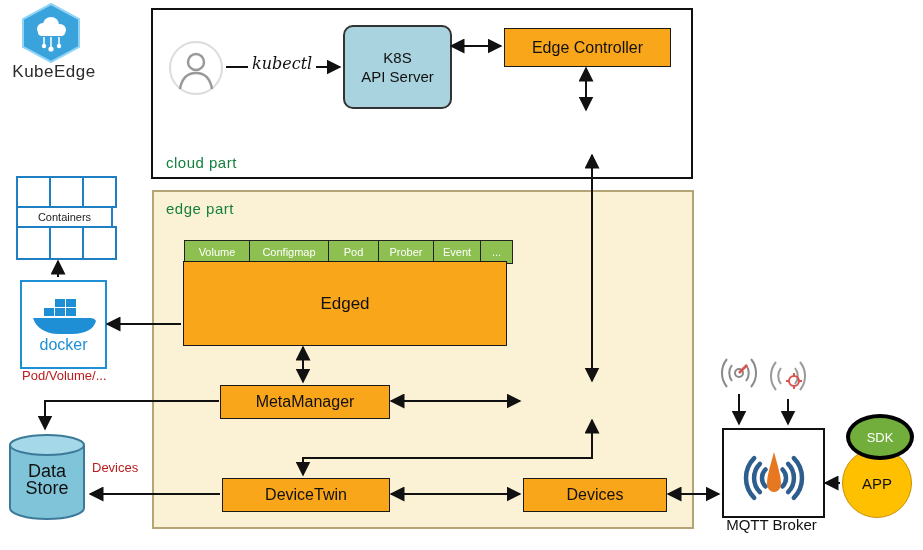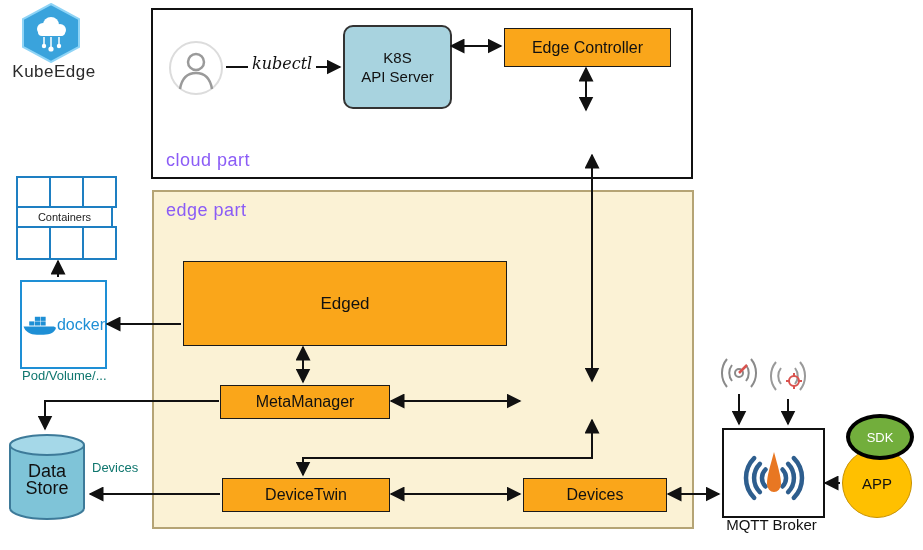--- a/index.html
+++ b/index.html
@@ -1,42 +1,42 @@
 <!DOCTYPE html>
 <html style="--orange: #FAA61A; --cream: #FBF2D5; --cream-border: #B5A475; --tab-green: #8DC050; --k8s-blue: #A8D3DF; --docker-blue: #1E8FD5; --container-blue: #1E7FC2; --cylinder-blue: #7FC4D8; --mqtt-navy: #2E5E8E; --mqtt-flame: #E87722; --sdk-green: #72AE3C; --app-yellow: #FFC000; --logo-blue: #3AA3DC;"><head>
 <meta charset="utf-8">
 <style>
   html,body{margin:0;padding:0;background:#fff;}
   .canvas{position:relative;width:923px;height:550px;background:#fff;overflow:hidden;
           font-family:"Liberation Sans",sans-serif;color:#111;}
   .abs{position:absolute;}
   .panel{position:absolute;background:#fff;border:2px solid #111;z-index:1;}
   .panel.cream{background:var(--cream,#FBF2D5);border:2px solid var(--cream-border,#B5A475);}
-  .part-label{position:absolute;font-size:18px;color:#8b5cf6;letter-spacing:0.5px;}
+  .part-label{position:absolute;font-size:15px;color:#15803d;letter-spacing:0.5px;}
   .obox{position:absolute;background:var(--orange,#FAA61A);border:1px solid #1a1a1a;
         display:flex;align-items:center;justify-content:center;font-size:16px;color:#111;z-index:4;}
   .k8s{position:absolute;background:var(--k8s-blue,#A8D3DF);border:2px solid #333;border-radius:10px;
        display:flex;flex-direction:column;align-items:center;justify-content:center;
        font-size:15px;line-height:19px;z-index:4;}
   .tabs{position:absolute;display:flex;z-index:4;}
   .tab{height:22px;background:var(--tab-green,#8DC050);border:1px solid #222;color:#fff;
        font-size:11px;display:flex;align-items:center;justify-content:center;margin-right:-1px;}
   .overlay{position:absolute;left:0;top:0;z-index:20;pointer-events:none;}
   .kubectl{position:absolute;font-family:"DejaVu Serif",serif;font-style:italic;font-size:16px;
            background:#fff;padding:0 4px;z-index:30;}
   .containers{position:absolute;z-index:4;}
   .crow{display:flex;}
   .csq{width:31px;height:28px;background:#fff;border:2px solid var(--container-blue,#1E7FC2);margin-right:-2px;}
   .csq.b{height:30px;}
   .clabel{width:85px;background:#fff;border:2px solid var(--container-blue,#1E7FC2);margin-top:-2px;margin-bottom:-2px;
           text-align:center;font-size:11px;padding:3px 4px;position:relative;z-index:2;color:#222;}
   .dockerbox{position:absolute;background:#fff;border:2px solid var(--docker-blue,#1E8FD5);
-             display:flex;flex-direction:row;align-items:center;justify-content:center;z-index:4;}
+             display:flex;flex-direction:column;align-items:center;justify-content:center;z-index:4;}
   .dockertext{color:var(--docker-blue,#1E8FD5);font-size:16px;margin-top:1px;}
-  .small-label{position:absolute;font-size:13px;color:#0f766e;z-index:6;}
+  .small-label{position:absolute;font-size:13px;color:#b91c1c;z-index:6;}
   .cyl-text{position:absolute;font-size:18px;line-height:17px;text-align:center;z-index:6;color:#111;}
   .mqttbox{position:absolute;background:#fff;border:2px solid #111;display:flex;align-items:center;justify-content:center;z-index:4;}
   .mqttlabel{position:absolute;font-size:15px;text-align:center;z-index:6;color:#111;}
   .sdk{position:absolute;background:var(--sdk-green,#72AE3C);border:4px solid #000000;border-radius:50%;
        display:flex;align-items:center;justify-content:center;color:#fff;font-size:13px;z-index:7;}
   .app{position:absolute;background:var(--app-yellow,#FFC000);border:1px solid #C79100;border-radius:50%;
        display:flex;align-items:center;justify-content:center;color:#111;font-size:15px;z-index:6;}
   .logo-label{position:absolute;font-size:17px;color:#2b2b2b;text-align:center;letter-spacing:0.5px;z-index:4;}
   svg{display:block;}
 </style>
@@ -82,20 +82,28 @@
     <span>K8S</span>
     <span>API Server</span>
   </div>
 
   <div class="obox" style="left:504px;top:28px;width:165px;height:37px">Edge Controller</div>
 
   <div class="panel cream" style="left:152px;top:190px;width:538px;height:335px">
     <span class="part-label" style="left:12px;top:8px">edge part</span>
   </div>
 
+  <div class="tabs" style="left:184px;top:240px">
+    <span class="tab" style="width:64px">Volume</span>
+    <span class="tab" style="width:78px">Configmap</span>
+    <span class="tab" style="width:49px">Pod</span>
+    <span class="tab" style="width:54px">Prober</span>
+    <span class="tab" style="width:46px">Event</span>
+    <span class="tab" style="width:31px">...</span>
+  </div>
 
   <div class="obox" style="left:183px;top:261px;width:322px;height:83px;font-size:17px">Edged</div>
   <div class="obox" style="left:220px;top:385px;width:168px;height:32px">MetaManager</div>
   <div class="obox" style="left:222px;top:478px;width:166px;height:32px">DeviceTwin</div>
   <div class="obox" style="left:523px;top:478px;width:142px;height:32px">Devices</div>
 
   <div class="containers" style="left:16px;top:176px">
     <div class="crow">
       <span class="csq"></span>
       <span class="csq"></span>

